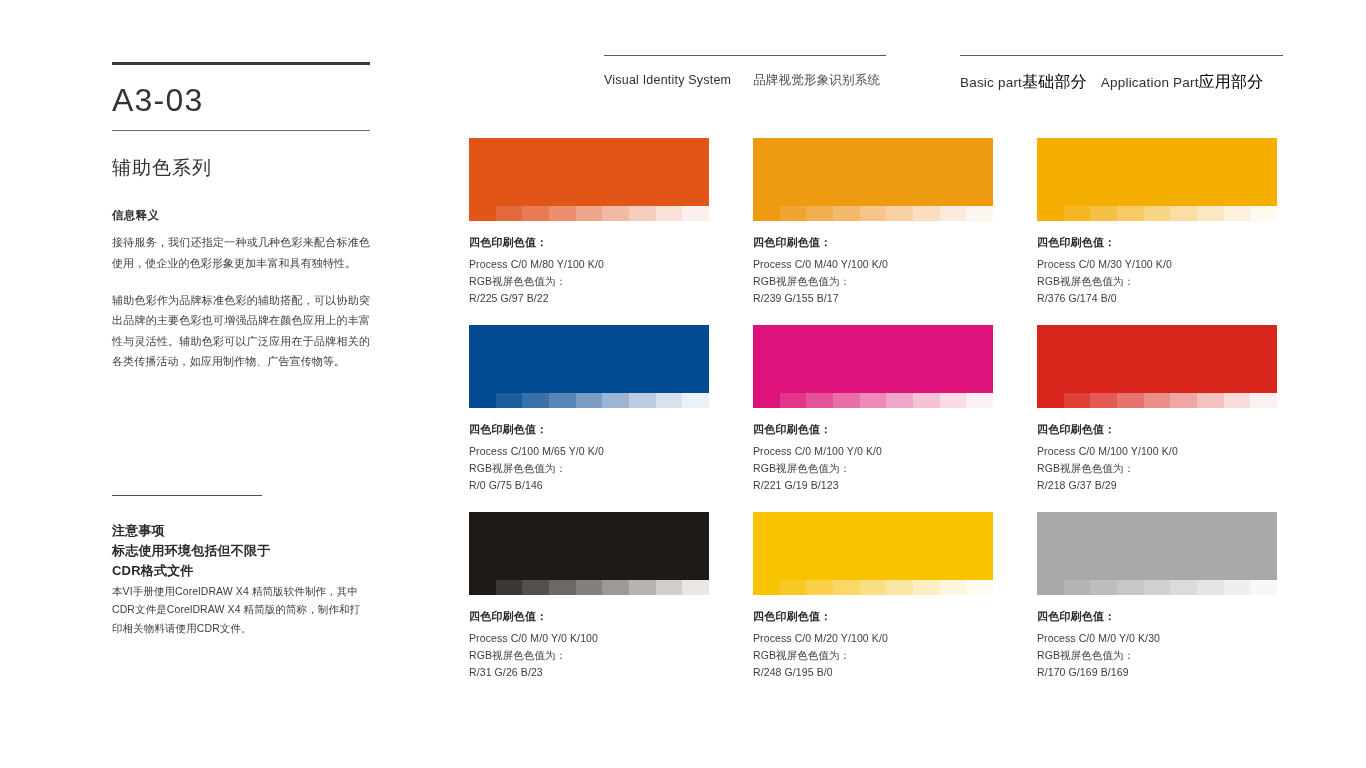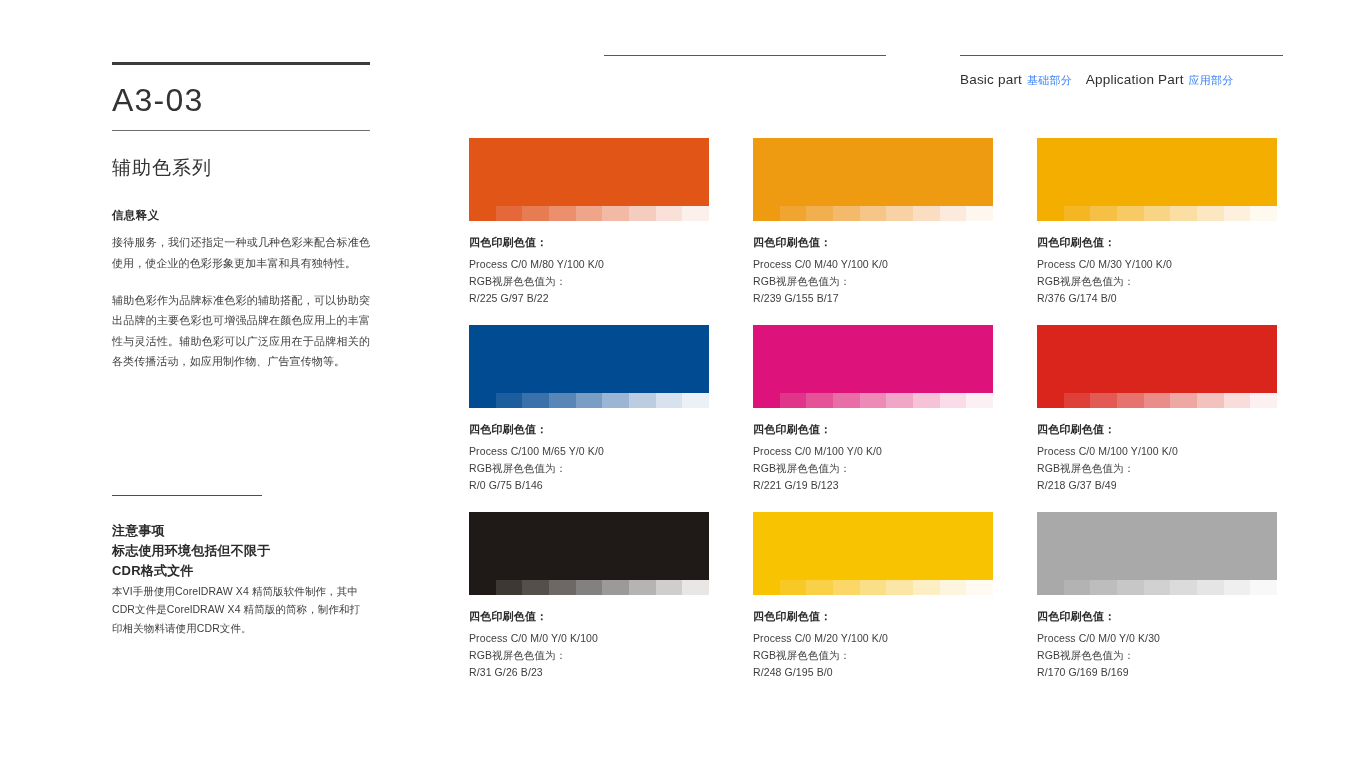--- a/index.html
+++ b/index.html
@@ -41,21 +41,21 @@
     letter-spacing: 0.2px;
   }
   .hdr-en { font-size: 12.5px; color: #2f2f2f; }
   .hdr-cn { font-size: 12.5px; color: #4d4d4d; }
 
   #hdr-vis { left: 604px; width: 282px; }
   #hdr-vis .hdr-cn { margin-left: 22px; }
 
   #hdr-parts { left: 960px; width: 323px; }
   #hdr-parts .seg-en { font-size: 13.5px; color: #2f2f2f; }
-  #hdr-parts .seg-cn { font-size: 11px; color: #3b82f6; margin-left: 5px; }
+  #hdr-parts .seg-cn { font-size: 16px; color: #000000; }
   #hdr-parts .seg-gap { display: inline-block; width: 14px; }
 
   
   .left-col {
     position: absolute;
     left: 112px;
     top: 62px;
     width: 258px;
   }
   .rule-top {
@@ -171,20 +171,23 @@
     letter-spacing: 0.1px;
   }
 </style>
 </head>
 <body>
 
 <div class="page">
 
   <div class="hdr-group" id="hdr-vis">
     <div class="hdr-rule"></div>
+    <div class="hdr-line">
+      <span class="hdr-en">Visual Identity System</span><span class="hdr-cn">品牌视觉形象识别系统</span>
+    </div>
   </div>
 
   <div class="hdr-group" id="hdr-parts">
     <div class="hdr-rule"></div>
     <div class="hdr-line">
       <span class="seg-en">Basic part</span><span class="seg-cn">基础部分</span><span class="seg-gap"></span><span class="seg-en">Application Part</span><span class="seg-cn">应用部分</span>
     </div>
   </div>
 
   <div class="left-col">
@@ -319,21 +322,21 @@
             <i style="background: rgb(234, 141, 136);"></i>
             <i style="background: rgb(238, 167, 163);"></i>
             <i style="background: rgb(243, 194, 191);"></i>
             <i style="background: rgb(248, 221, 218);"></i>
             <i style="background: rgb(252, 241, 240);"></i>
           </div>
           <div class="caption">
             <div class="cap-head">四色印刷色值：</div>
             <div class="cap-line">Process C/0 M/100 Y/100 K/0</div>
             <div class="cap-line">RGB视屏色色值为：</div>
-            <div class="cap-line">R/218 G/37 B/49</div>
+            <div class="cap-line">R/218 G/37 B/29</div>
           </div>
         </div>
       </div>
       <div class="grid-row">
         <div class="cell">
           <div class="swatch-main" style="background: rgb(31, 26, 23);"></div>
           <div class="tints">
             <i style="background: rgb(31, 26, 23);"></i>
             <i style="background: rgb(60, 56, 51);"></i>
             <i style="background: rgb(83, 80, 75);"></i>

